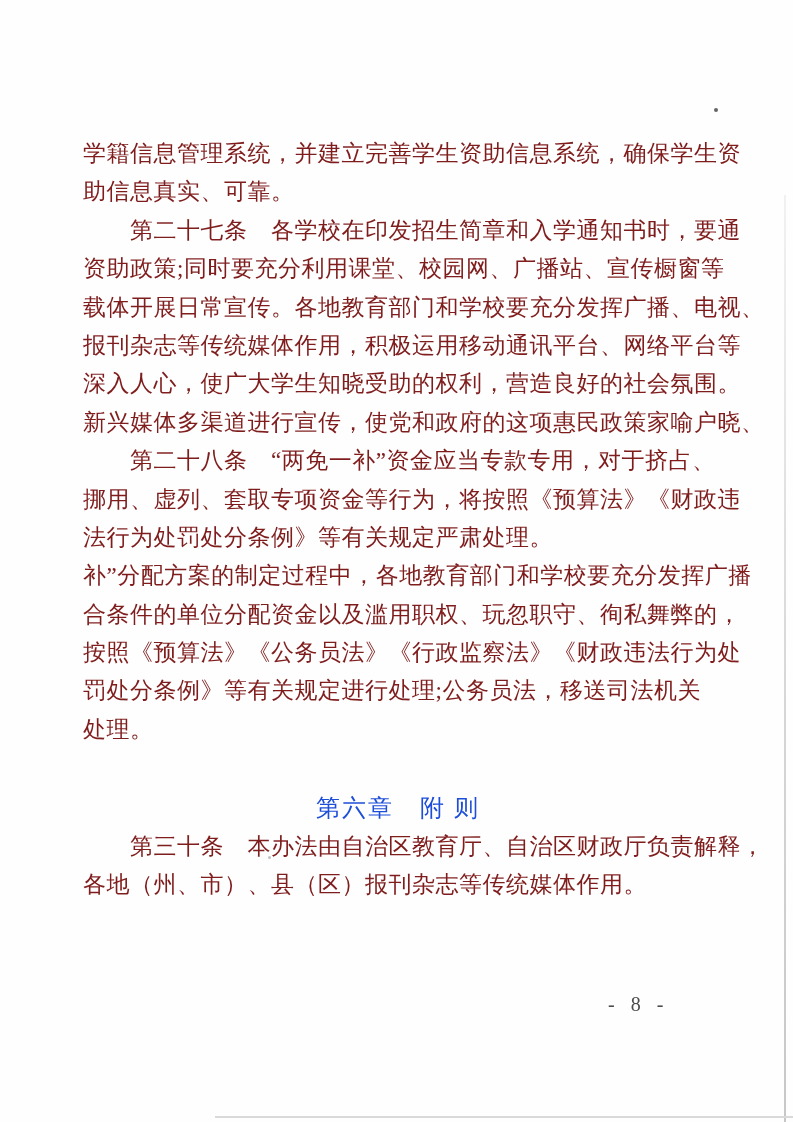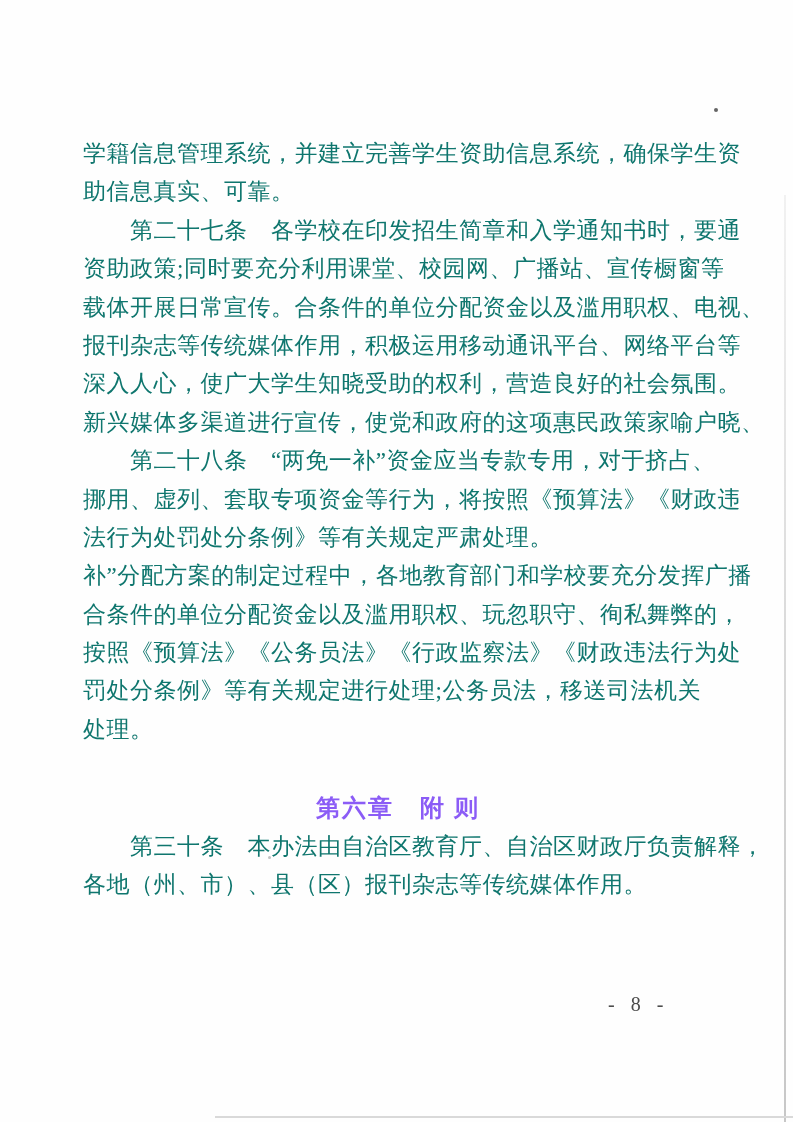--- a/index.html
+++ b/index.html
@@ -21,35 +21,35 @@
   .textblock {
     position: absolute;
     left: 83px;
     top: 135px;
     width: 630px;
   }
   .line {
     height: 38.4px;
     line-height: 38.4px;
     font-size: 23px;
-    color: #0f766e;
+    color: #7f1d1d;
     white-space: nowrap;
     letter-spacing: 0.5px;
     font-weight: 400;
   }
   .indent { text-indent: 47px; }
   .gap { height: 38.4px; }
   .heading {
     height: 40px;
     line-height: 40px;
     text-align: center;
     font-size: 24px;
-    font-weight: 700;
+    font-weight: 400;
     letter-spacing: 2px;
-    color: #8b5cf6;
+    color: #1d4ed8;
     white-space: nowrap;
   }
   .pagenum {
     position: absolute;
     left: 608px;
     top: 993px;
     font-size: 20px;
     color: #4c4c4c;
     letter-spacing: 3px;
     word-spacing: 5px;
@@ -98,21 +98,21 @@
 
 <div class="page">
 
   <div class="textblock">
 
     <div class="line">学籍信息管理系统，并建立完善学生资助信息系统，确保学生资</div>
     <div class="line">助信息真实、可靠。</div>
 
     <div class="line indent">第二十七条　各学校在印发招生简章和入学通知书时，要通</div>
     <div class="line">资助政策;同时要充分利用课堂、校园网、广播站、宣传橱窗等</div>
-    <div class="line">载体开展日常宣传。合条件的单位分配资金以及滥用职权、电视、</div>
+    <div class="line">载体开展日常宣传。各地教育部门和学校要充分发挥广播、电视、</div>
     <div class="line">报刊杂志等传统媒体作用，积极运用移动通讯平台、网络平台等</div>
     <div class="line">深入人心，使广大学生知晓受助的权利，营造良好的社会氛围。</div>
     <div class="line">新兴媒体多渠道进行宣传，使党和政府的这项惠民政策家喻户晓、</div>
 
     <div class="line indent">第二十八条　“两免一补”资金应当专款专用，对于挤占、</div>
     <div class="line">挪用、虚列、套取专项资金等行为，将按照《预算法》《财政违</div>
     <div class="line">法行为处罚处分条例》等有关规定严肃处理。</div>
 
     <div class="line">补”分配方案的制定过程中，各地教育部门和学校要充分发挥广播</div>
     <div class="line">合条件的单位分配资金以及滥用职权、玩忽职守、徇私舞弊的，</div>

